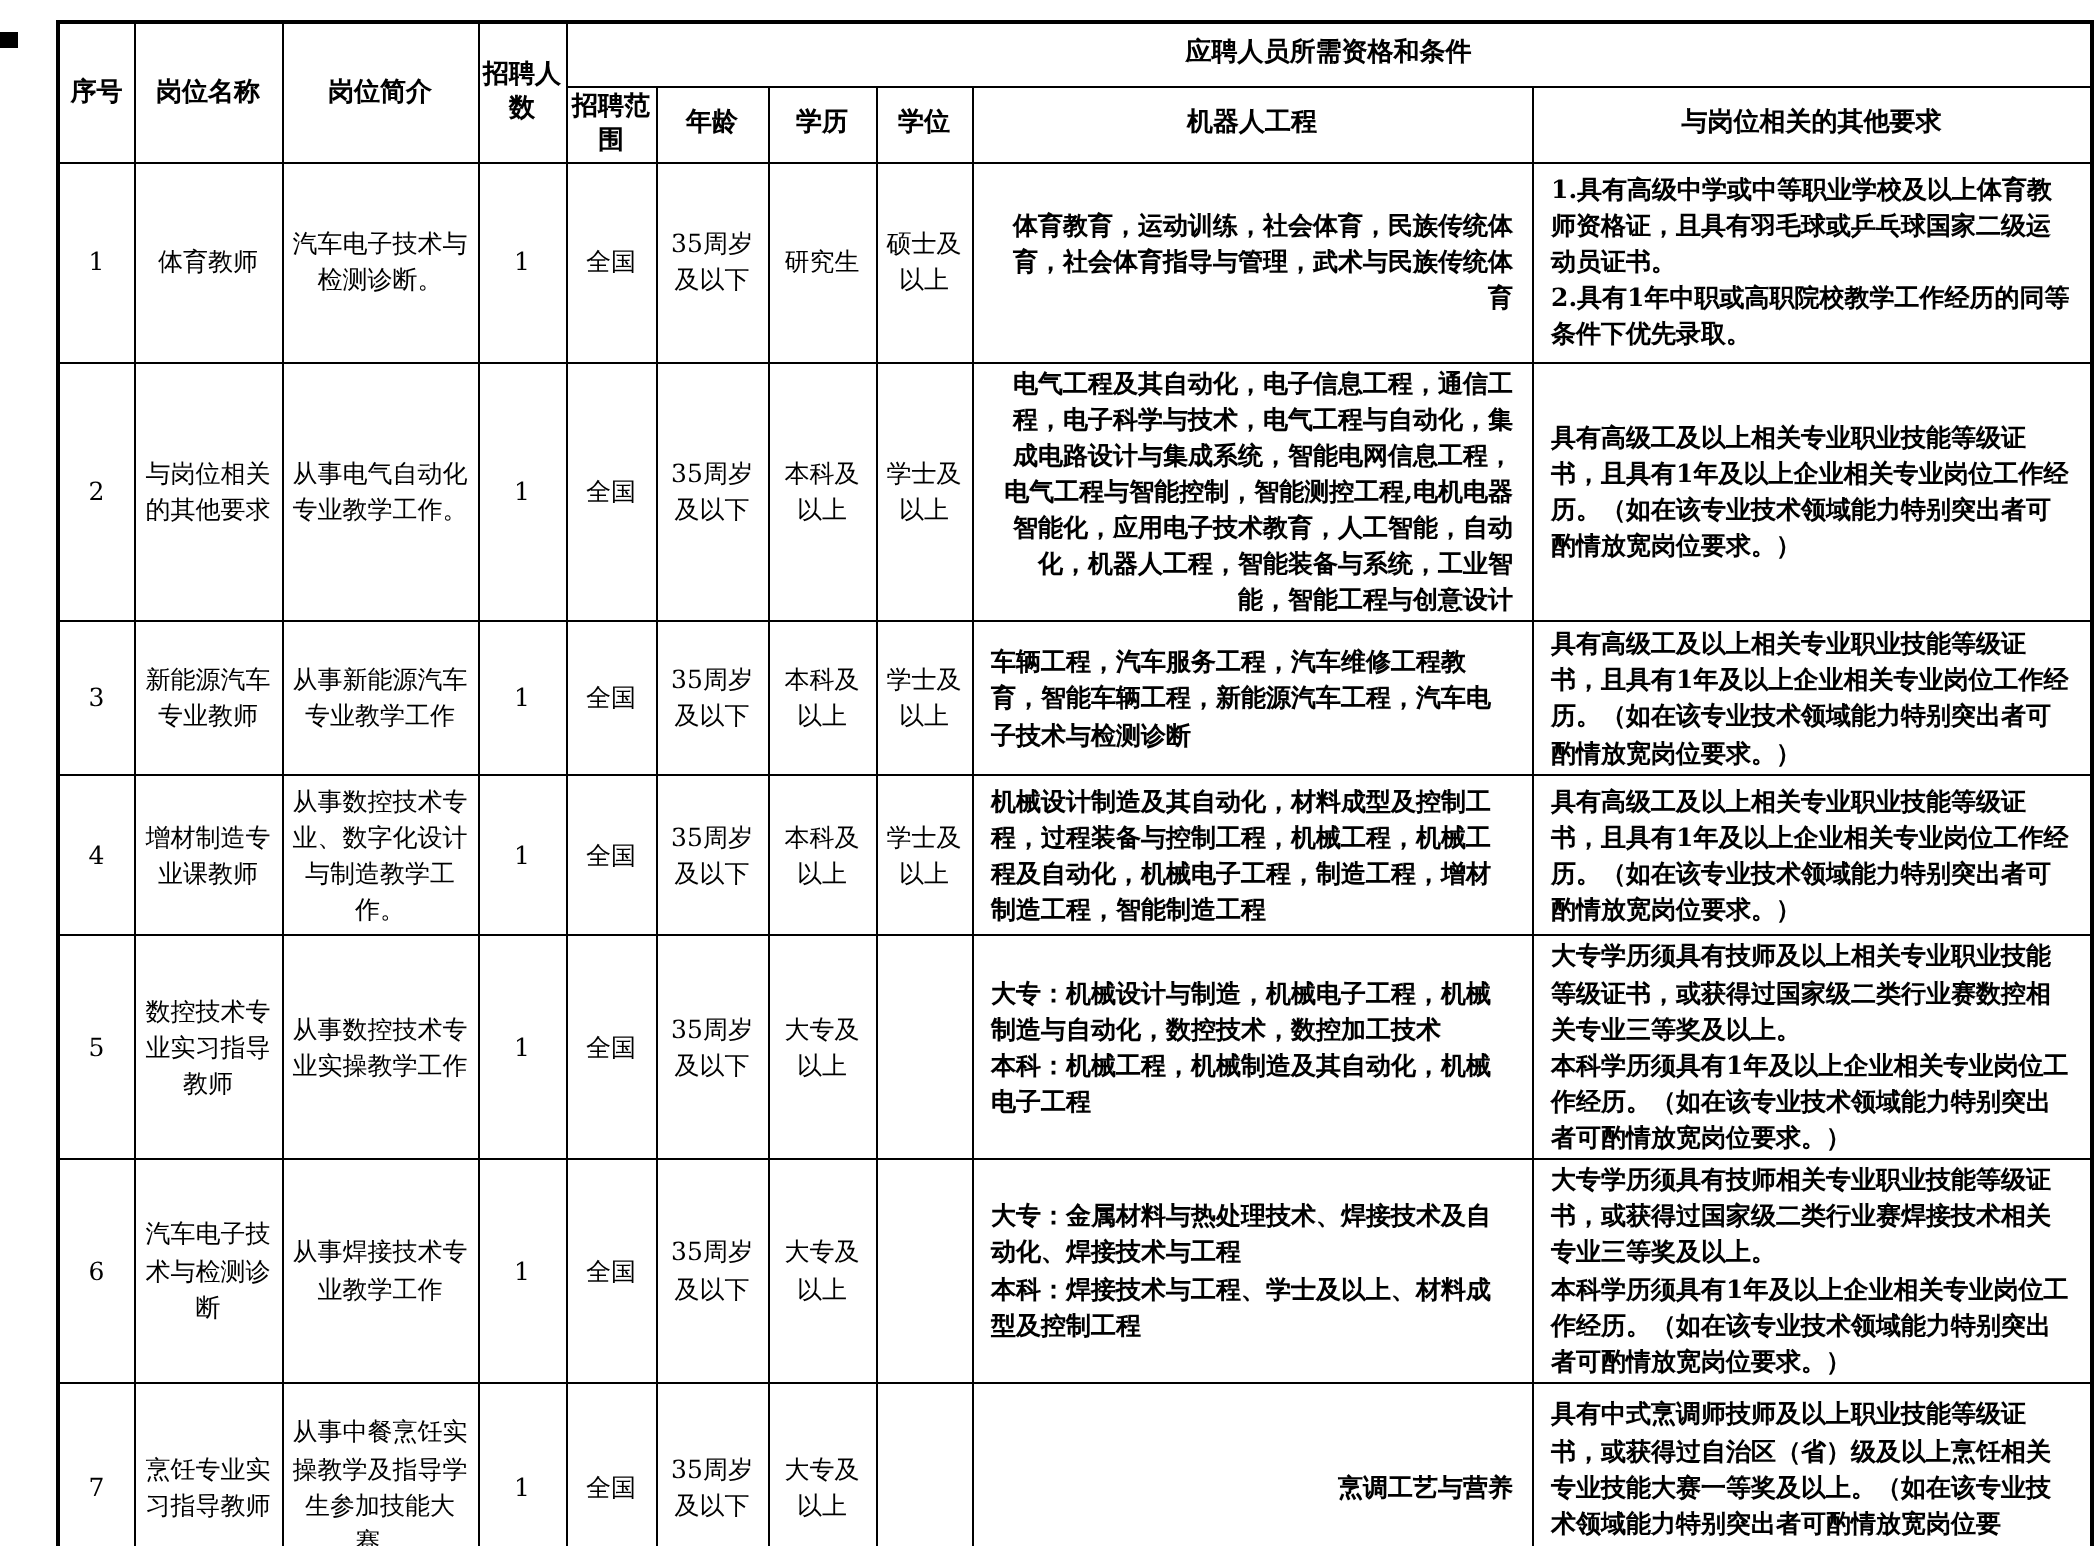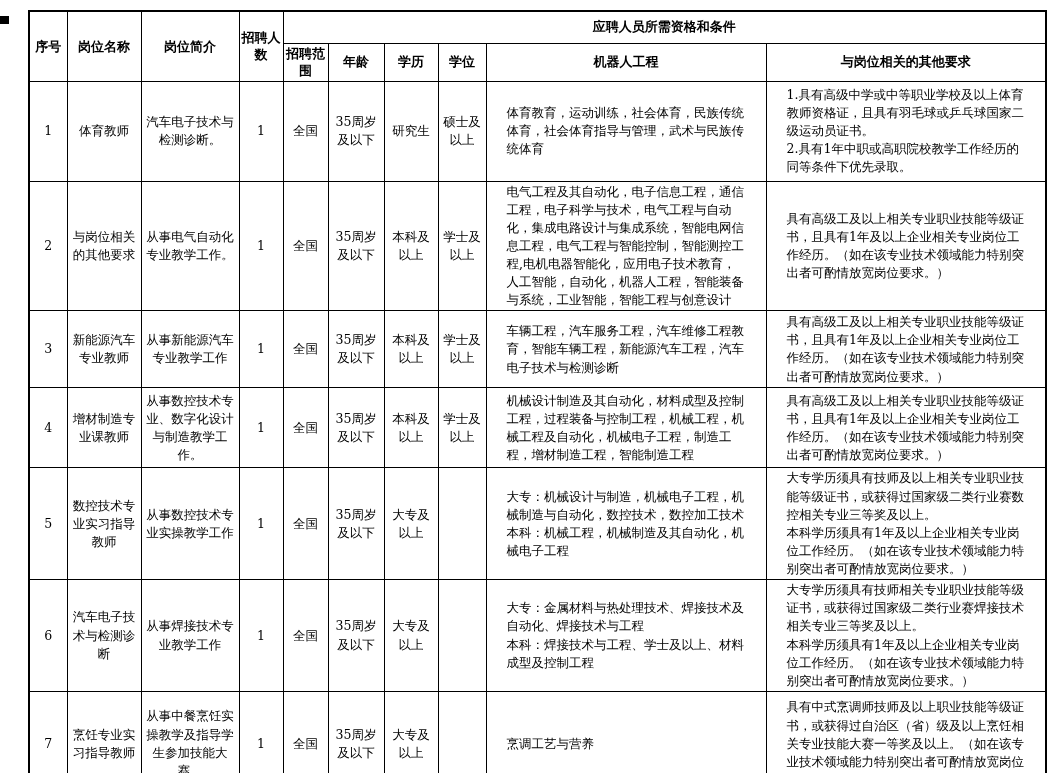--- a/index.html
+++ b/index.html
@@ -21,22 +21,22 @@
     border:1px solid #000;
     overflow:hidden;
     vertical-align:middle;
   }
   th {
     font-weight:bold; font-size:13px; padding:1px 2px; text-align:center;
     line-height:1.35;
   }
   td { font-size:12.5px; line-height:1.45; }
   td.c { text-align:center; padding:1px 2px; }
-  td.txt { padding:1px 20px; white-space:pre-line; }
-  td.center { text-align:left; }
+  td.txt { padding:1px 9px; white-space:pre-line;font-weight:bold; }
+  td.center { text-align:right; }
   td.left { text-align:left; }
   tr.hr1 { height:32px; }
   tr.hr2 { height:36px; }
   tr.r1 { height:100px; }
   tr.r2 { height:120px; }
   tr.r3 { height:77px; }
   tr.r4 { height:80px; }
   tr.r5 { height:105px; }
   tr.r6 { height:105px; }
   tr.r7 { height:105px; }

